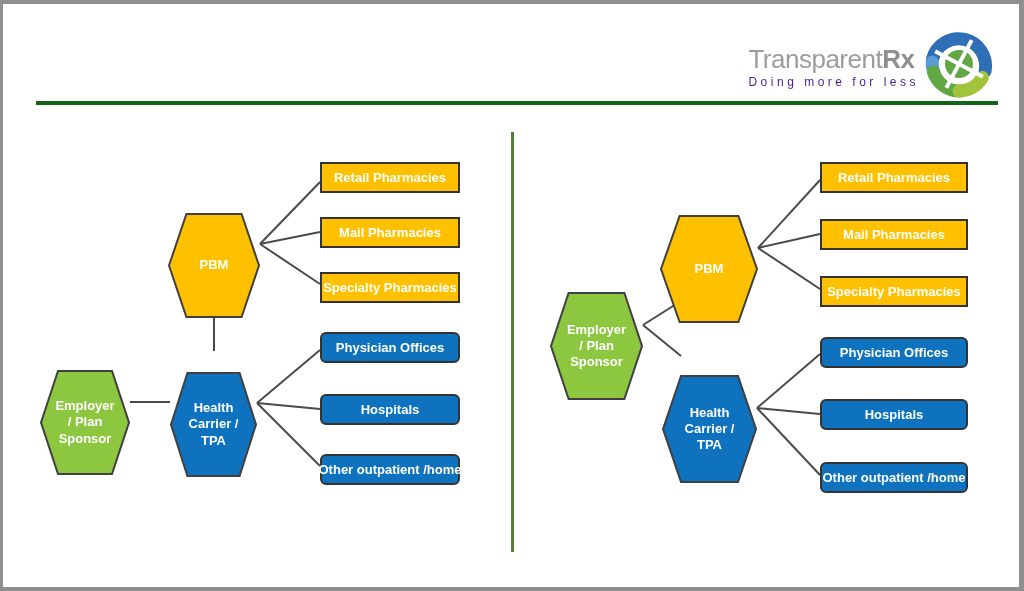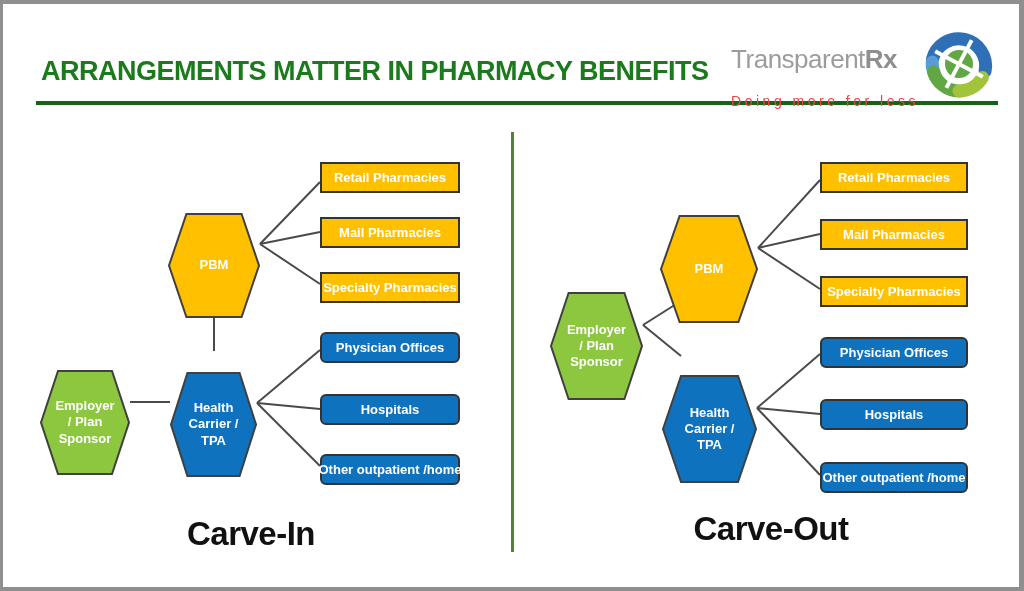--- a/index.html
+++ b/index.html
@@ -13,21 +13,21 @@
     position:absolute; left:38px; top:52px; font-size:27px; font-weight:bold;
     letter-spacing:-0.5px; color:#1B7A1B; white-space:nowrap;
   }
   .rule { position:absolute; left:33px; top:97px; width:962px; height:4px; background:#156315; }
   .divider { position:absolute; left:508px; top:128px; width:3px; height:420px; background:#538135; }
 
   .logo { position:absolute; right:20px; top:18px; width:245px; height:80px; }
   .logo-text { position:absolute; right:80px; top:22px; text-align:left; }
   .brand { font-size:26px; color:#9C9C9C; white-space:nowrap; letter-spacing:-0.5px; }
   .brand b { font-weight:bold; color:#8F8F8F; }
-  .tagline { font-size:14px; color:#ef4444; letter-spacing:3.5px; white-space:nowrap; margin-top:18px; }
+  .tagline { font-size:12px; color:#4c1d95; letter-spacing:3.5px; white-space:nowrap; margin-top:0; }
   .logo-icon { position:absolute; right:0; top:0; }
 
   .connectors { position:absolute; left:0; top:0; z-index:1; }
   .hex { position:absolute; z-index:2;margin-top:21px; }
   .hex svg { position:absolute; left:0; top:0; }
   .hex-label {
     position:absolute; inset:0; display:flex; flex-direction:column;
     align-items:center; justify-content:center; color:#fff; font-weight:bold;
     font-size:13px; line-height:1.25; text-align:center; z-index:3;
   }
@@ -41,21 +41,20 @@
   .caption {
     position:absolute; z-index:2; width:220px; text-align:center; font-size:33px;
     font-weight:bold; color:#111; letter-spacing:-0.5px;
   }
 </style>
 </head>
 <body>
 
 <div class="slide">
 
-  <div class="title">ARRANGEMENTS MATTER IN PHARMACY BENEFITS</div>
   <div class="rule"></div>
   <div class="divider"></div>
 
   <div class="logo">
     <div class="logo-text">
       <div class="brand"><span>Transparent</span><b>Rx</b></div>
       <div class="tagline">Doing more for less</div>
     </div>
     <svg class="logo-icon" width="80" height="80" viewBox="0 0 80 80">
       <path d="M 13.4 37.3 A 27 27 0 0 1 66.1 49" stroke="#2E6FB5" stroke-width="13" fill="none" stroke-linecap="round"></path>
@@ -122,21 +121,20 @@
     </div>
   </div>
 
   <div class="nbox yellow" style="left:317px; top:158px; width:140px; height:31px;">Retail Pharmacies</div>
   <div class="nbox yellow" style="left:317px; top:213px; width:140px; height:31px;">Mail Pharmacies</div>
   <div class="nbox yellow" style="left:317px; top:268px; width:140px; height:31px;">Specialty Pharmacies</div>
   <div class="nbox blue" style="left:317px; top:328px; width:140px; height:31px;">Physician Offices</div>
   <div class="nbox blue" style="left:317px; top:390px; width:140px; height:31px;">Hospitals</div>
   <div class="nbox blue" style="left:317px; top:450px; width:140px; height:31px;">Other outpatient /home</div>
 
-  <div class="caption" style="left:138px; top:511px;">Carve-In</div>
 
   <div class="hex" style="left:657px; top:190px; width:98px; height:108px;">
     <svg width="98" height="108">
         <polygon points="1,54 19.6,1 78.4,1 97,54 78.4,107 19.6,107" fill="#FFC000" stroke="#404040" stroke-width="2"></polygon>
       </svg>
     <div class="hex-label">
         <span>PBM</span>
       </div>
   </div>
 
@@ -162,15 +160,14 @@
     </div>
   </div>
 
   <div class="nbox yellow" style="left:817px; top:158px; width:148px; height:31px;">Retail Pharmacies</div>
   <div class="nbox yellow" style="left:817px; top:215px; width:148px; height:31px;">Mail Pharmacies</div>
   <div class="nbox yellow" style="left:817px; top:272px; width:148px; height:31px;">Specialty Pharmacies</div>
   <div class="nbox blue" style="left:817px; top:333px; width:148px; height:31px;">Physician Offices</div>
   <div class="nbox blue" style="left:817px; top:395px; width:148px; height:31px;">Hospitals</div>
   <div class="nbox blue" style="left:817px; top:458px; width:148px; height:31px;">Other outpatient /home</div>
 
-  <div class="caption" style="left:658px; top:506px;">Carve-Out</div>
 
 </div>
 
 </body></html>

